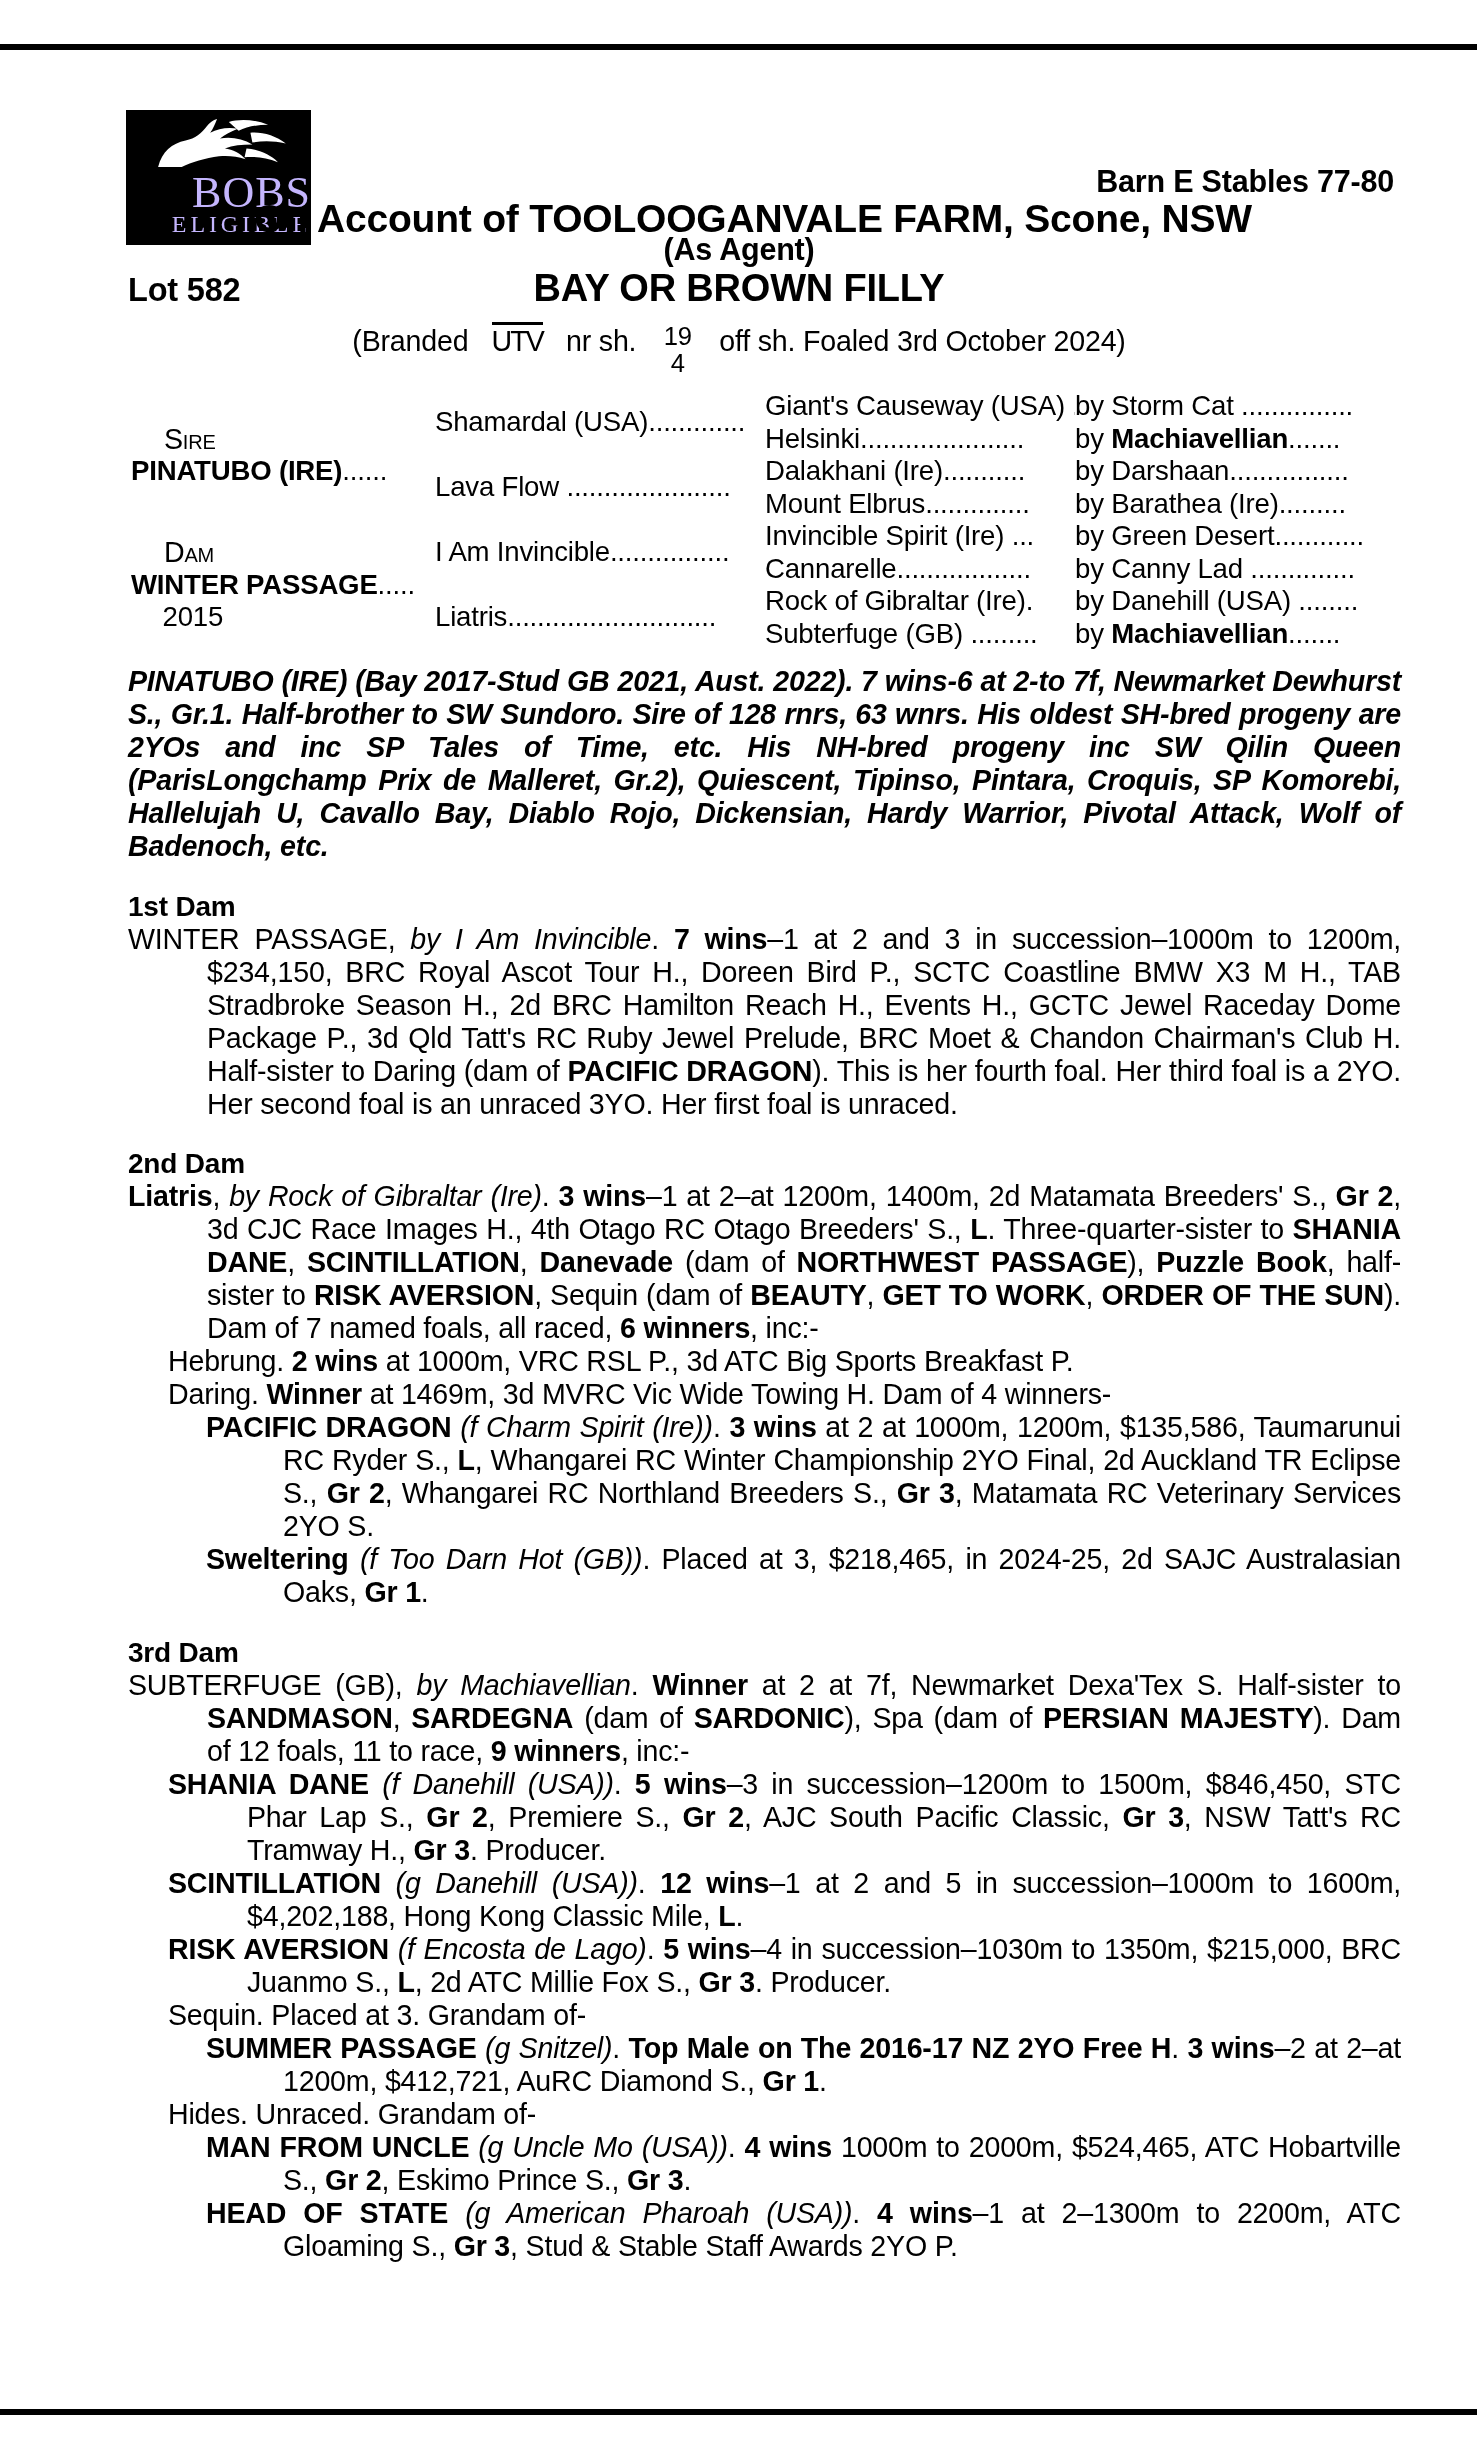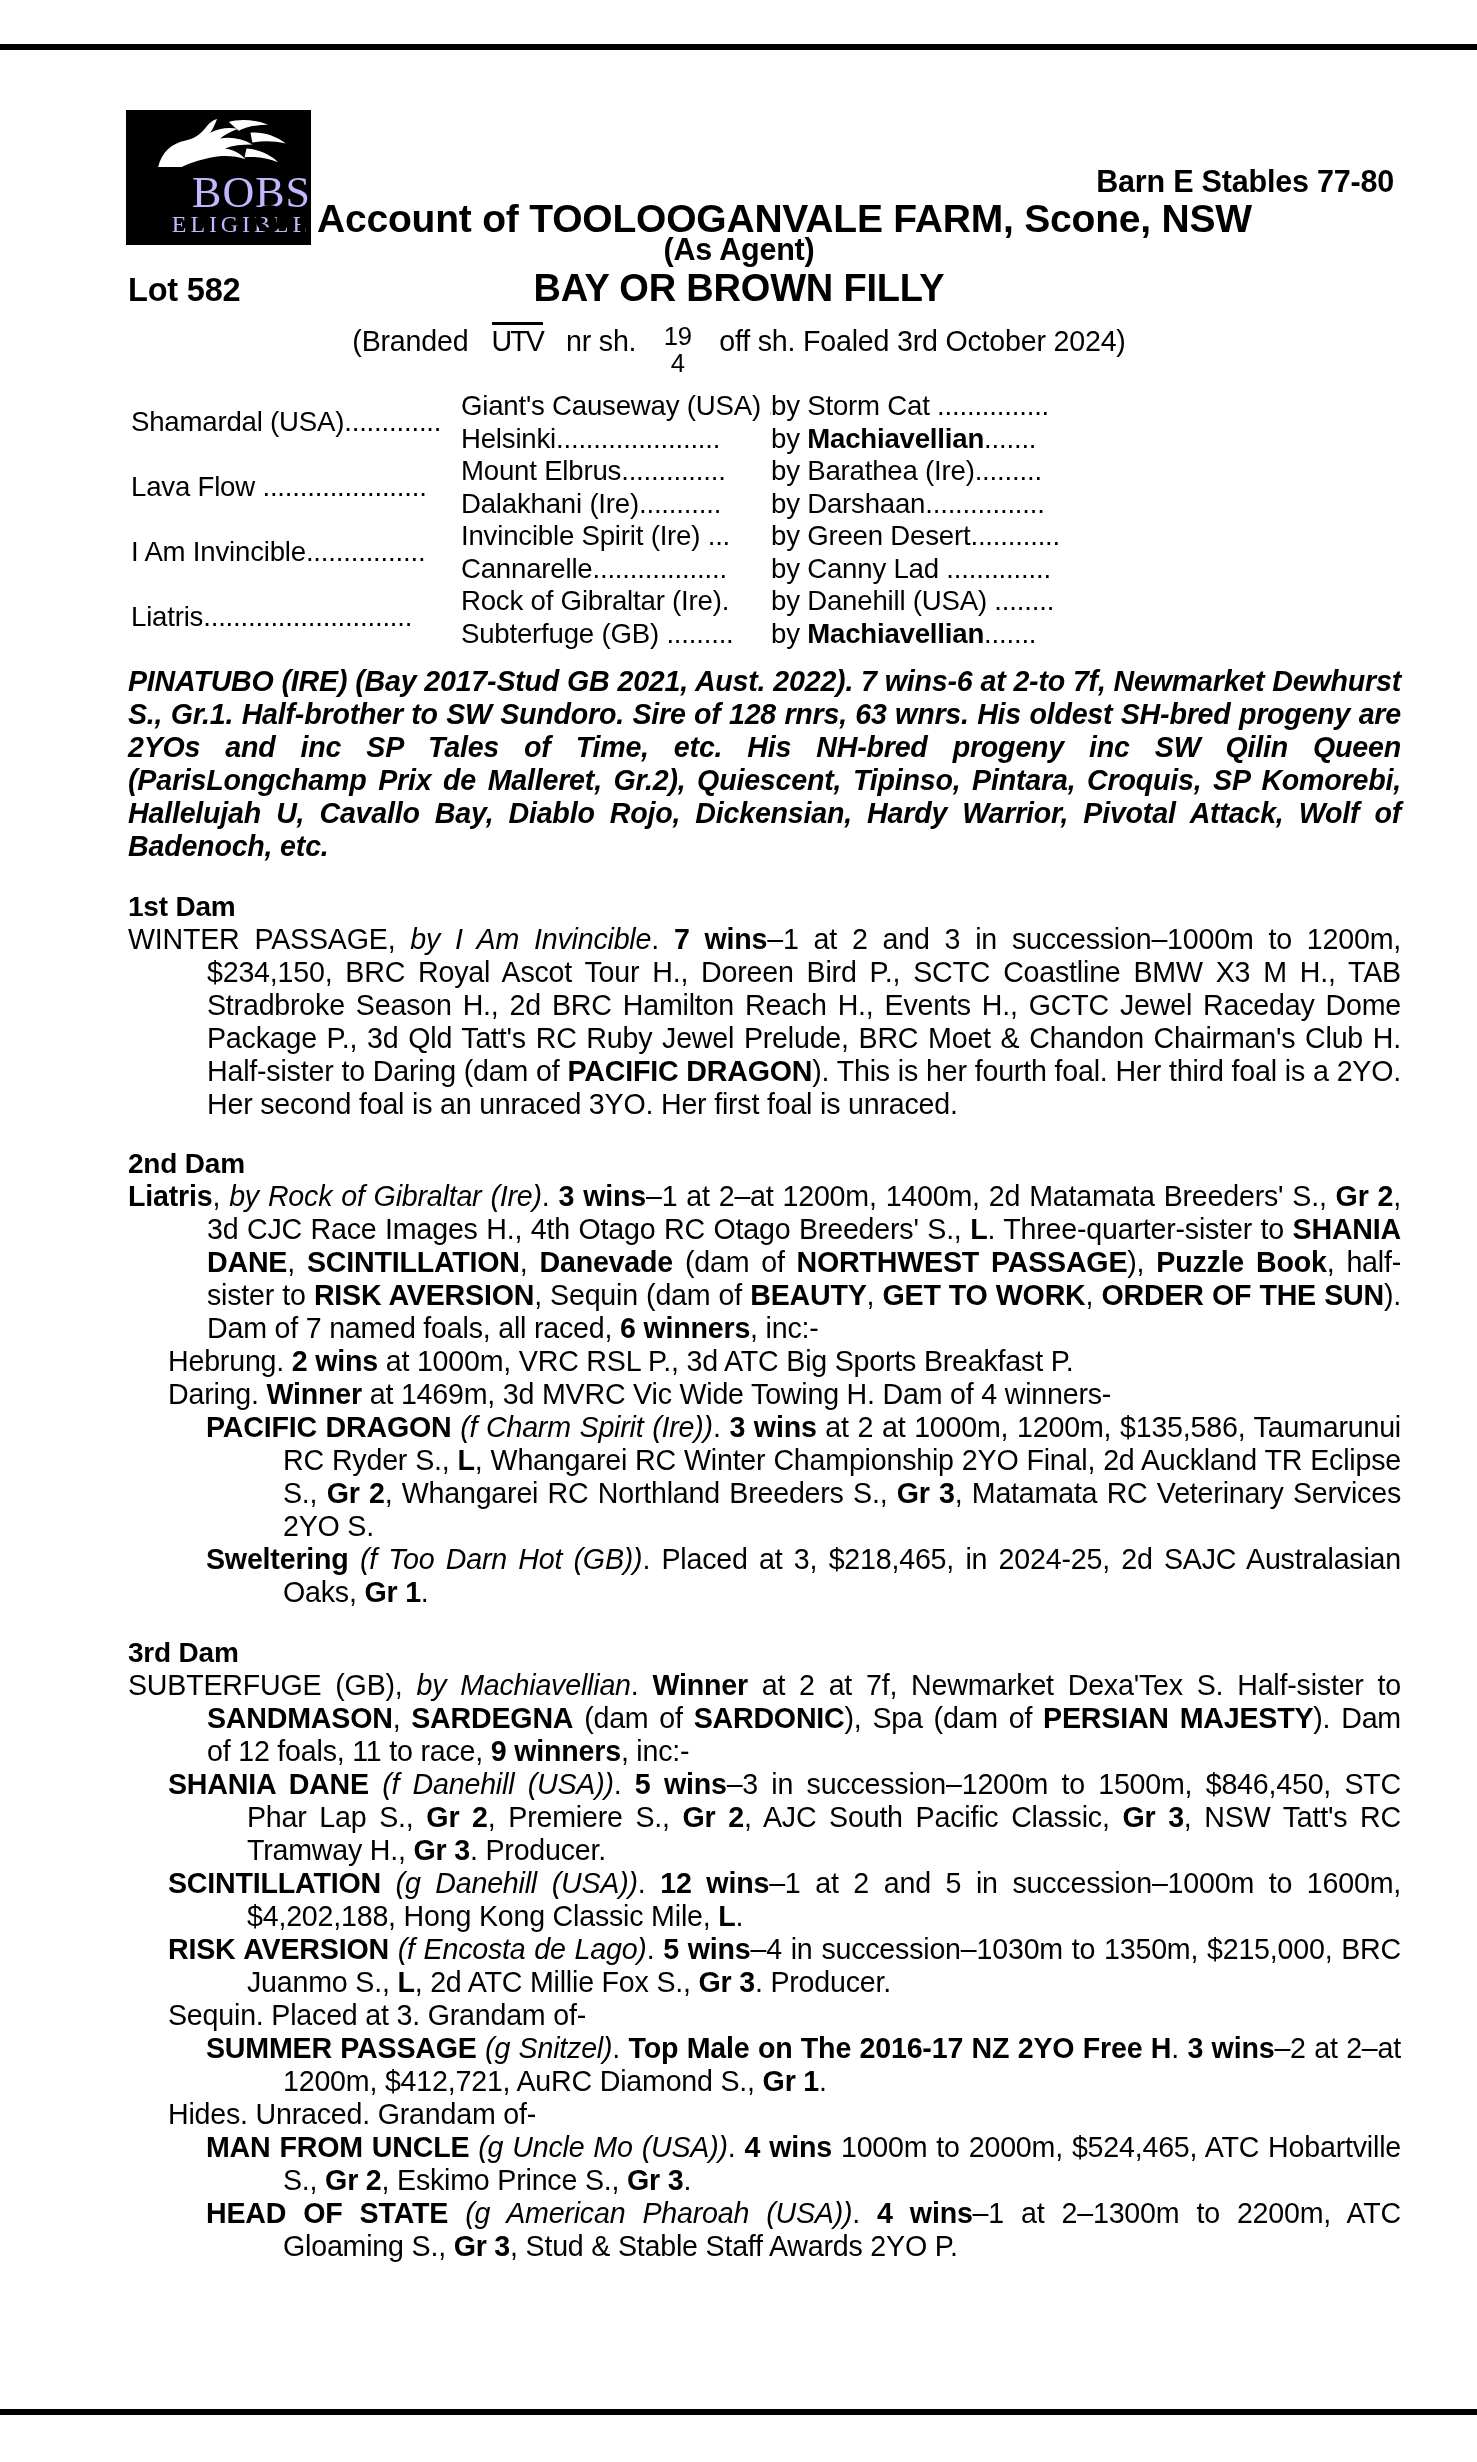--- a/index.html
+++ b/index.html
@@ -86,42 +86,53 @@
     <span>&nbsp;</span>
     <span>nr sh.</span>
     <span class="frac">
       <span style="display:block">19</span>
       <span style="display:block">4</span>
     </span>
     <span>off sh. Foaled 3rd October 2024)</span>
   </div>
 
   <div class="ped">
+    <div class="c1">
+      <div class="grp">
+        <div class="lbl">Sire</div>
+        <div class="nm"><b>PINATUBO (IRE)</b><span>......</span></div>
+      </div>
+      <div class="grp">
+        <div class="lbl">Dam</div>
+        <div class="nm"><b>WINTER PASSAGE</b><span>.....</span></div>
+        <div class="year">2015</div>
+      </div>
+    </div>
     <div class="c2">
       <div class="par">Shamardal (USA).............</div>
       <div class="par">Lava Flow ......................</div>
       <div class="par">I Am Invincible................</div>
       <div class="par">Liatris............................</div>
     </div>
     <div class="c34">
       <div class="prow">
         <div class="gp">Giant's Causeway (USA) ..</div>
         <div class="by"><span>by Storm Cat ...............</span></div>
       </div>
       <div class="prow">
         <div class="gp">Helsinki......................</div>
         <div class="by"><span>by </span><span class="b">Machiavellian</span><span>.......</span></div>
       </div>
       <div class="prow">
+        <div class="gp">Dalakhani (Ire)...........</div>
+        <div class="by"><span>by Darshaan................</span></div>
+      </div>
+      <div class="prow">
         <div class="gp">Mount Elbrus..............</div>
         <div class="by"><span>by Barathea (Ire).........</span></div>
-      </div>
-      <div class="prow">
-        <div class="gp">Dalakhani (Ire)...........</div>
-        <div class="by"><span>by Darshaan................</span></div>
       </div>
       <div class="prow">
         <div class="gp">Invincible Spirit (Ire) ...</div>
         <div class="by"><span>by Green Desert............</span></div>
       </div>
       <div class="prow">
         <div class="gp">Cannarelle..................</div>
         <div class="by"><span>by Canny Lad ..............</span></div>
       </div>
       <div class="prow">

